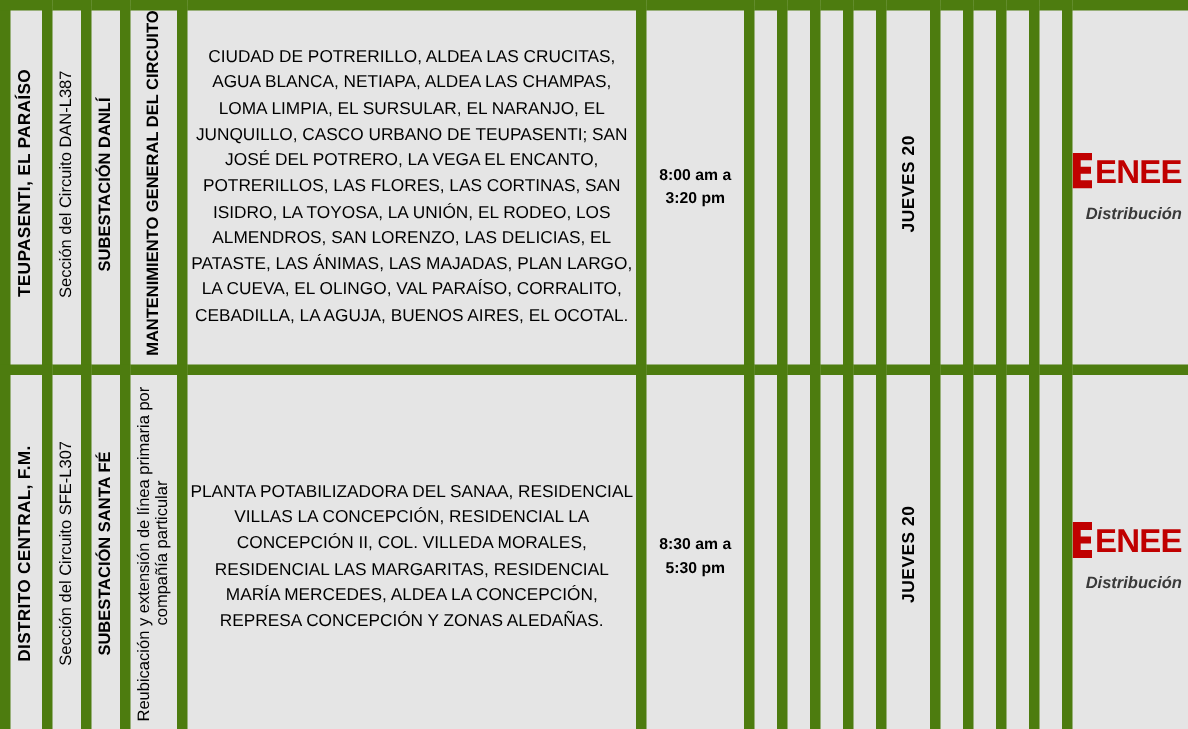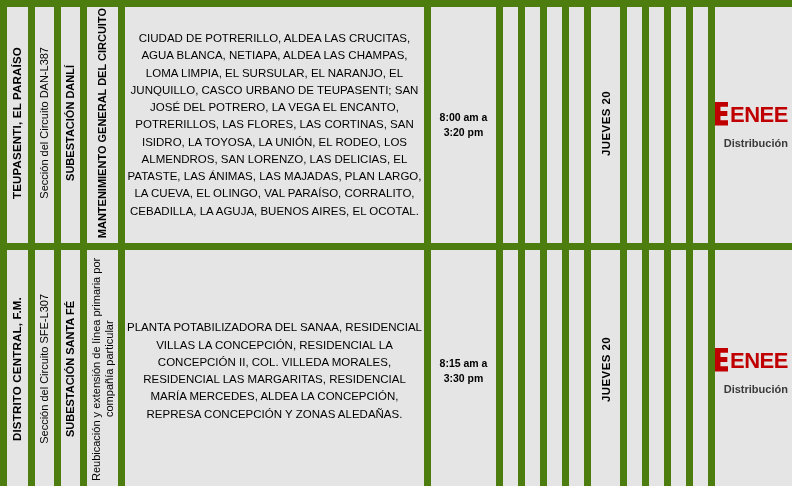--- a/index.html
+++ b/index.html
@@ -118,20 +118,21 @@
     line-height: 0.95;
   }
   .logo-sub {
     font-family: "Liberation Sans", sans-serif;
     font-weight: bold;
     font-size: 11px;
     color: #3a3a3a;
     letter-spacing: 0px;
     margin-top: 12px;
     text-align: right;
+    font-style: italic;
   }
 </style>
 </head>
 <body>
 
 <table class="sheet">
   <colgroup>
     <col style="width:28px">
     <col style="width:26px">
     <col style="width:26px">
@@ -202,21 +203,21 @@
       <td class="vert col-sub">
         <span class="vtext">SUBESTACIÓN SANTA FÉ</span>
       </td>
       <td class="vert col-trabajo">
         <span class="vtext">Reubicación y extensión de línea primaria por compañía particular</span>
       </td>
       <td class="desc">
         <span>PLANTA POTABILIZADORA DEL SANAA, RESIDENCIAL VILLAS LA CONCEPCIÓN, RESIDENCIAL LA CONCEPCIÓN II,  COL. VILLEDA MORALES, RESIDENCIAL LAS MARGARITAS, RESIDENCIAL MARÍA MERCEDES, ALDEA LA CONCEPCIÓN, REPRESA CONCEPCIÓN Y ZONAS ALEDAÑAS.</span>
       </td>
       <td class="hora">
-        <span>8:15 am a 3:30 pm</span>
+        <span>8:30 am a 5:30 pm</span>
       </td>
       <td class="blank"></td>
       <td class="blank"></td>
       <td class="blank"></td>
       <td class="blank"></td>
       <td class="day">
         <span class="vtext">JUEVES 20</span>
       </td>
       <td class="blank"></td>
       <td class="blank"></td>

